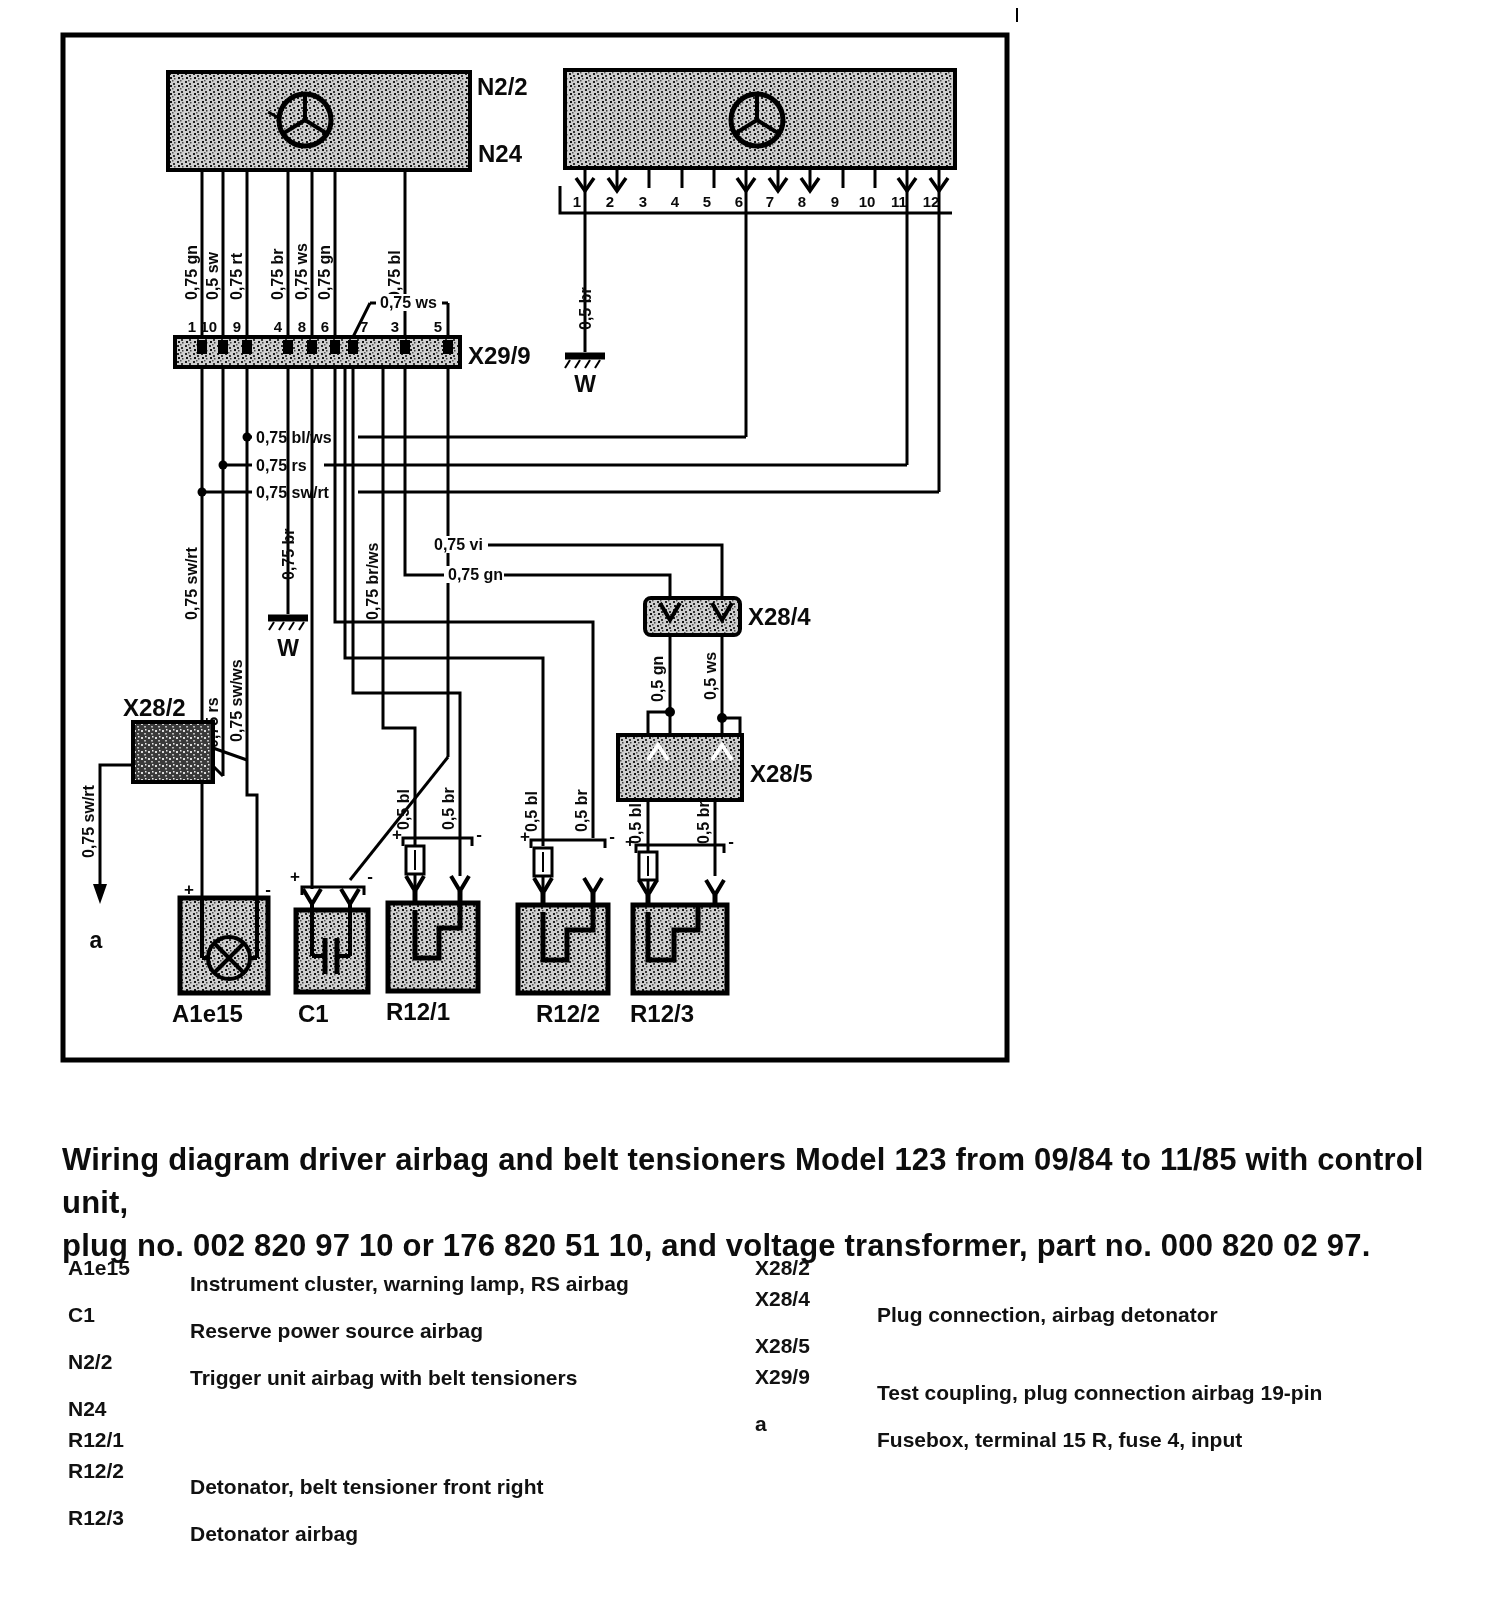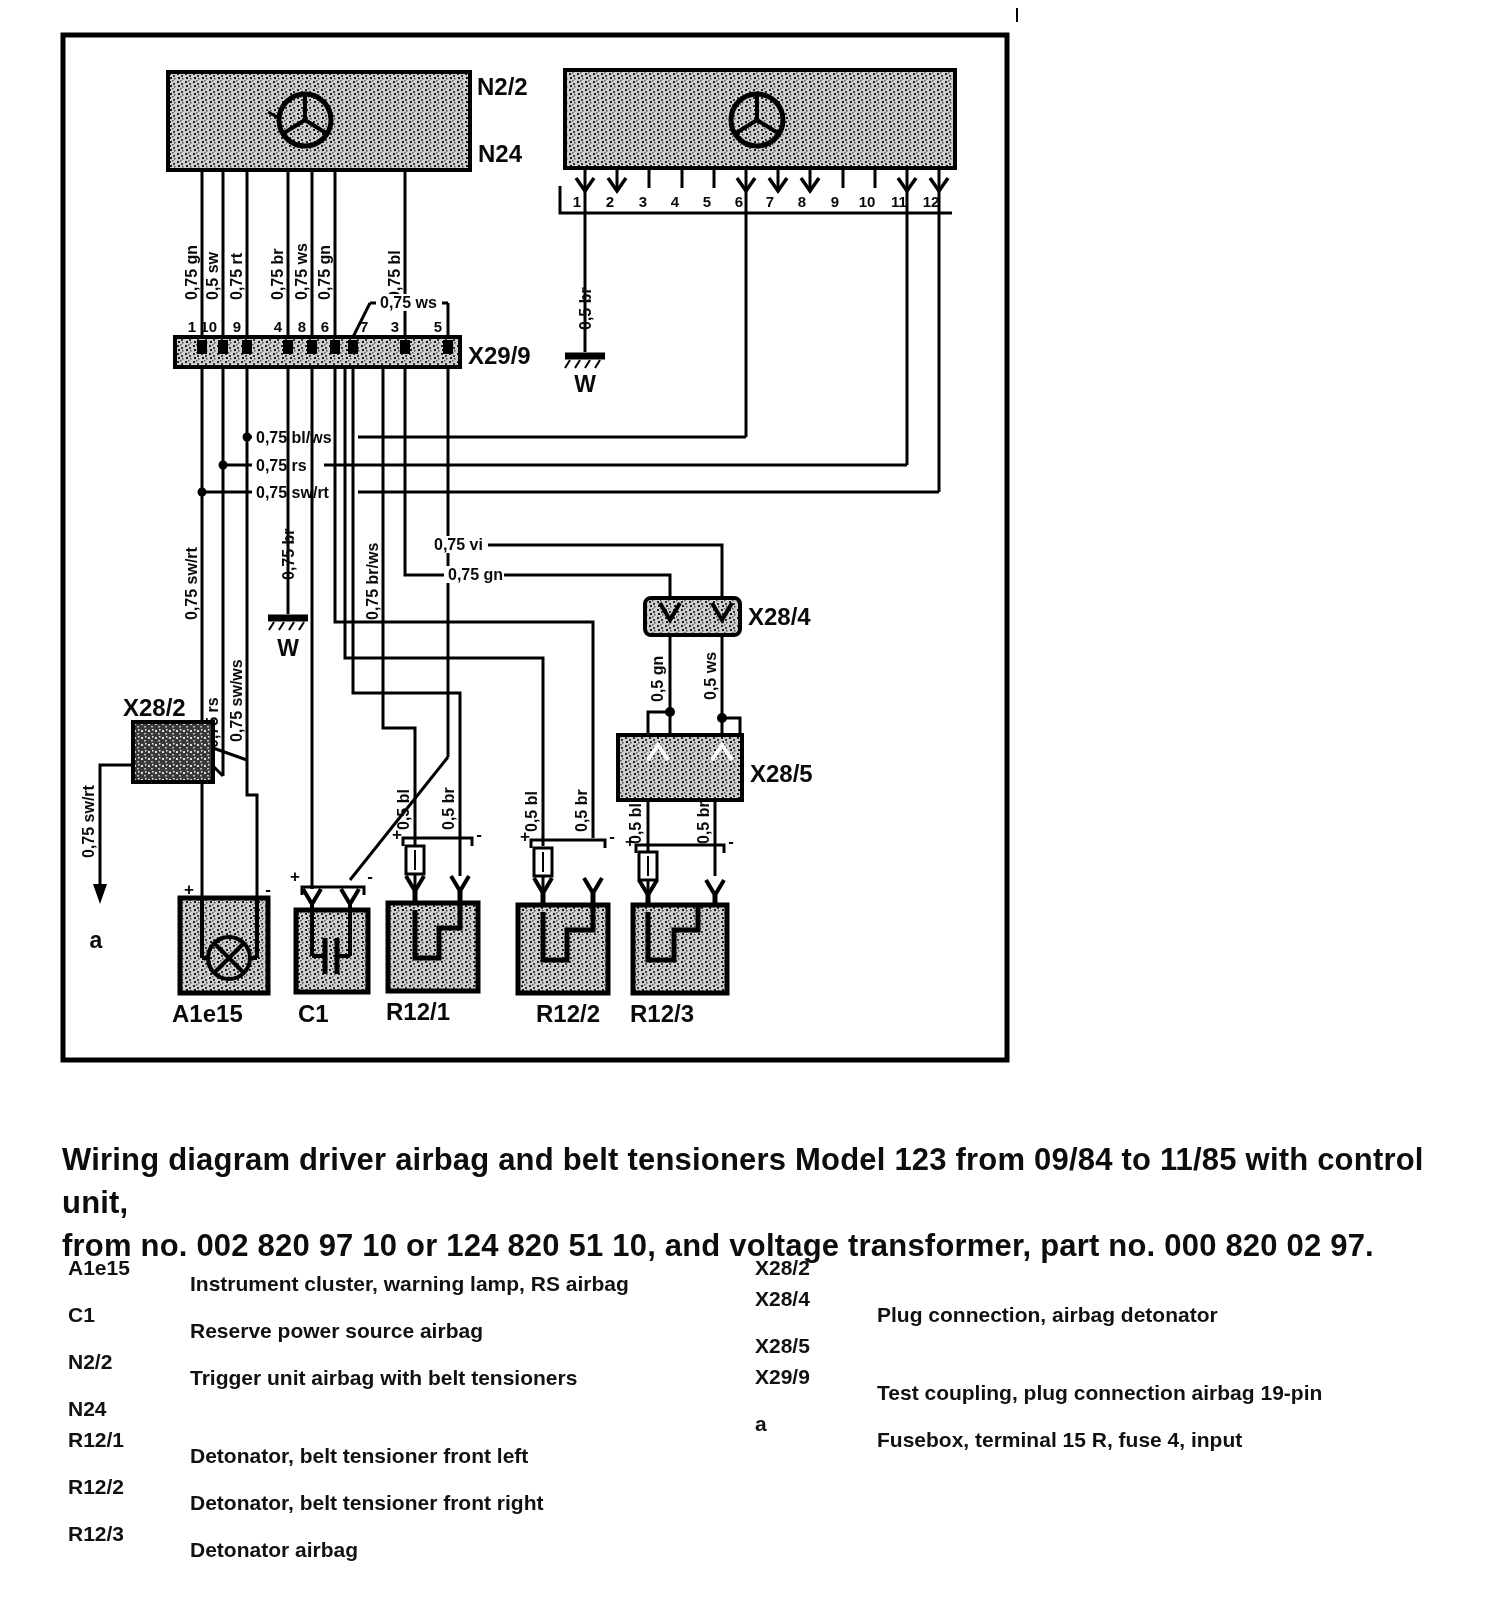--- a/index.html
+++ b/index.html
@@ -374,21 +374,21 @@
     <line x1="715" y1="895" x2="715" y2="914" stroke-width="5"></line>
     <rect x="633" y="905" width="94" height="88" fill="url(#hz)" stroke-width="5"></rect>
     <path d="M648,912 L648,960 L674,960 L674,930 L698,930 L698,905" fill="none" stroke-width="5"></path>
     <text x="630" y="1022" class="comp-lbl" stroke="none">R12/3</text>
   </g>
 </svg>
 
 
 <div class="caption">
   <span>Wiring diagram driver airbag and belt tensioners </span><b>Model 123 from 09/84 to 11/85</b><span> with control unit,</span><br>
-  <span>from no. </span><b>002 820 97 10</b><span> or </span><b>124 820 51 10</b><span>, and voltage transformer, part no. </span><b>000 820 02 97</b><span>.</span>
+  <span>plug no. </span><b>002 820 97 10</b><span> or </span><b>176 820 51 10</b><span>, and voltage transformer, part no. </span><b>000 820 02 97</b><span>.</span>
 </div>
 
 
 <div class="legend legend-left">
   <div class="lrow">
         <span class="lcode">A1e15</span>
         <span class="ldesc">Instrument cluster, warning lamp, RS airbag</span>
       </div>
   <div class="lrow">
         <span class="lcode">C1</span>
@@ -396,21 +396,20 @@
       </div>
   <div class="lrow">
         <span class="lcode">N2/2</span>
         <span class="ldesc">Trigger unit airbag with belt tensioners</span>
       </div>
   <div class="lrow">
         <span class="lcode">N24</span>
       </div>
   <div class="lrow">
         <span class="lcode">R12/1</span>
-        <span class="ldesc">Detonator, belt tensioner front left</span>
       </div>
   <div class="lrow">
         <span class="lcode">R12/2</span>
         <span class="ldesc">Detonator, belt tensioner front right</span>
       </div>
   <div class="lrow">
         <span class="lcode">R12/3</span>
         <span class="ldesc">Detonator airbag</span>
       </div>
 </div>

